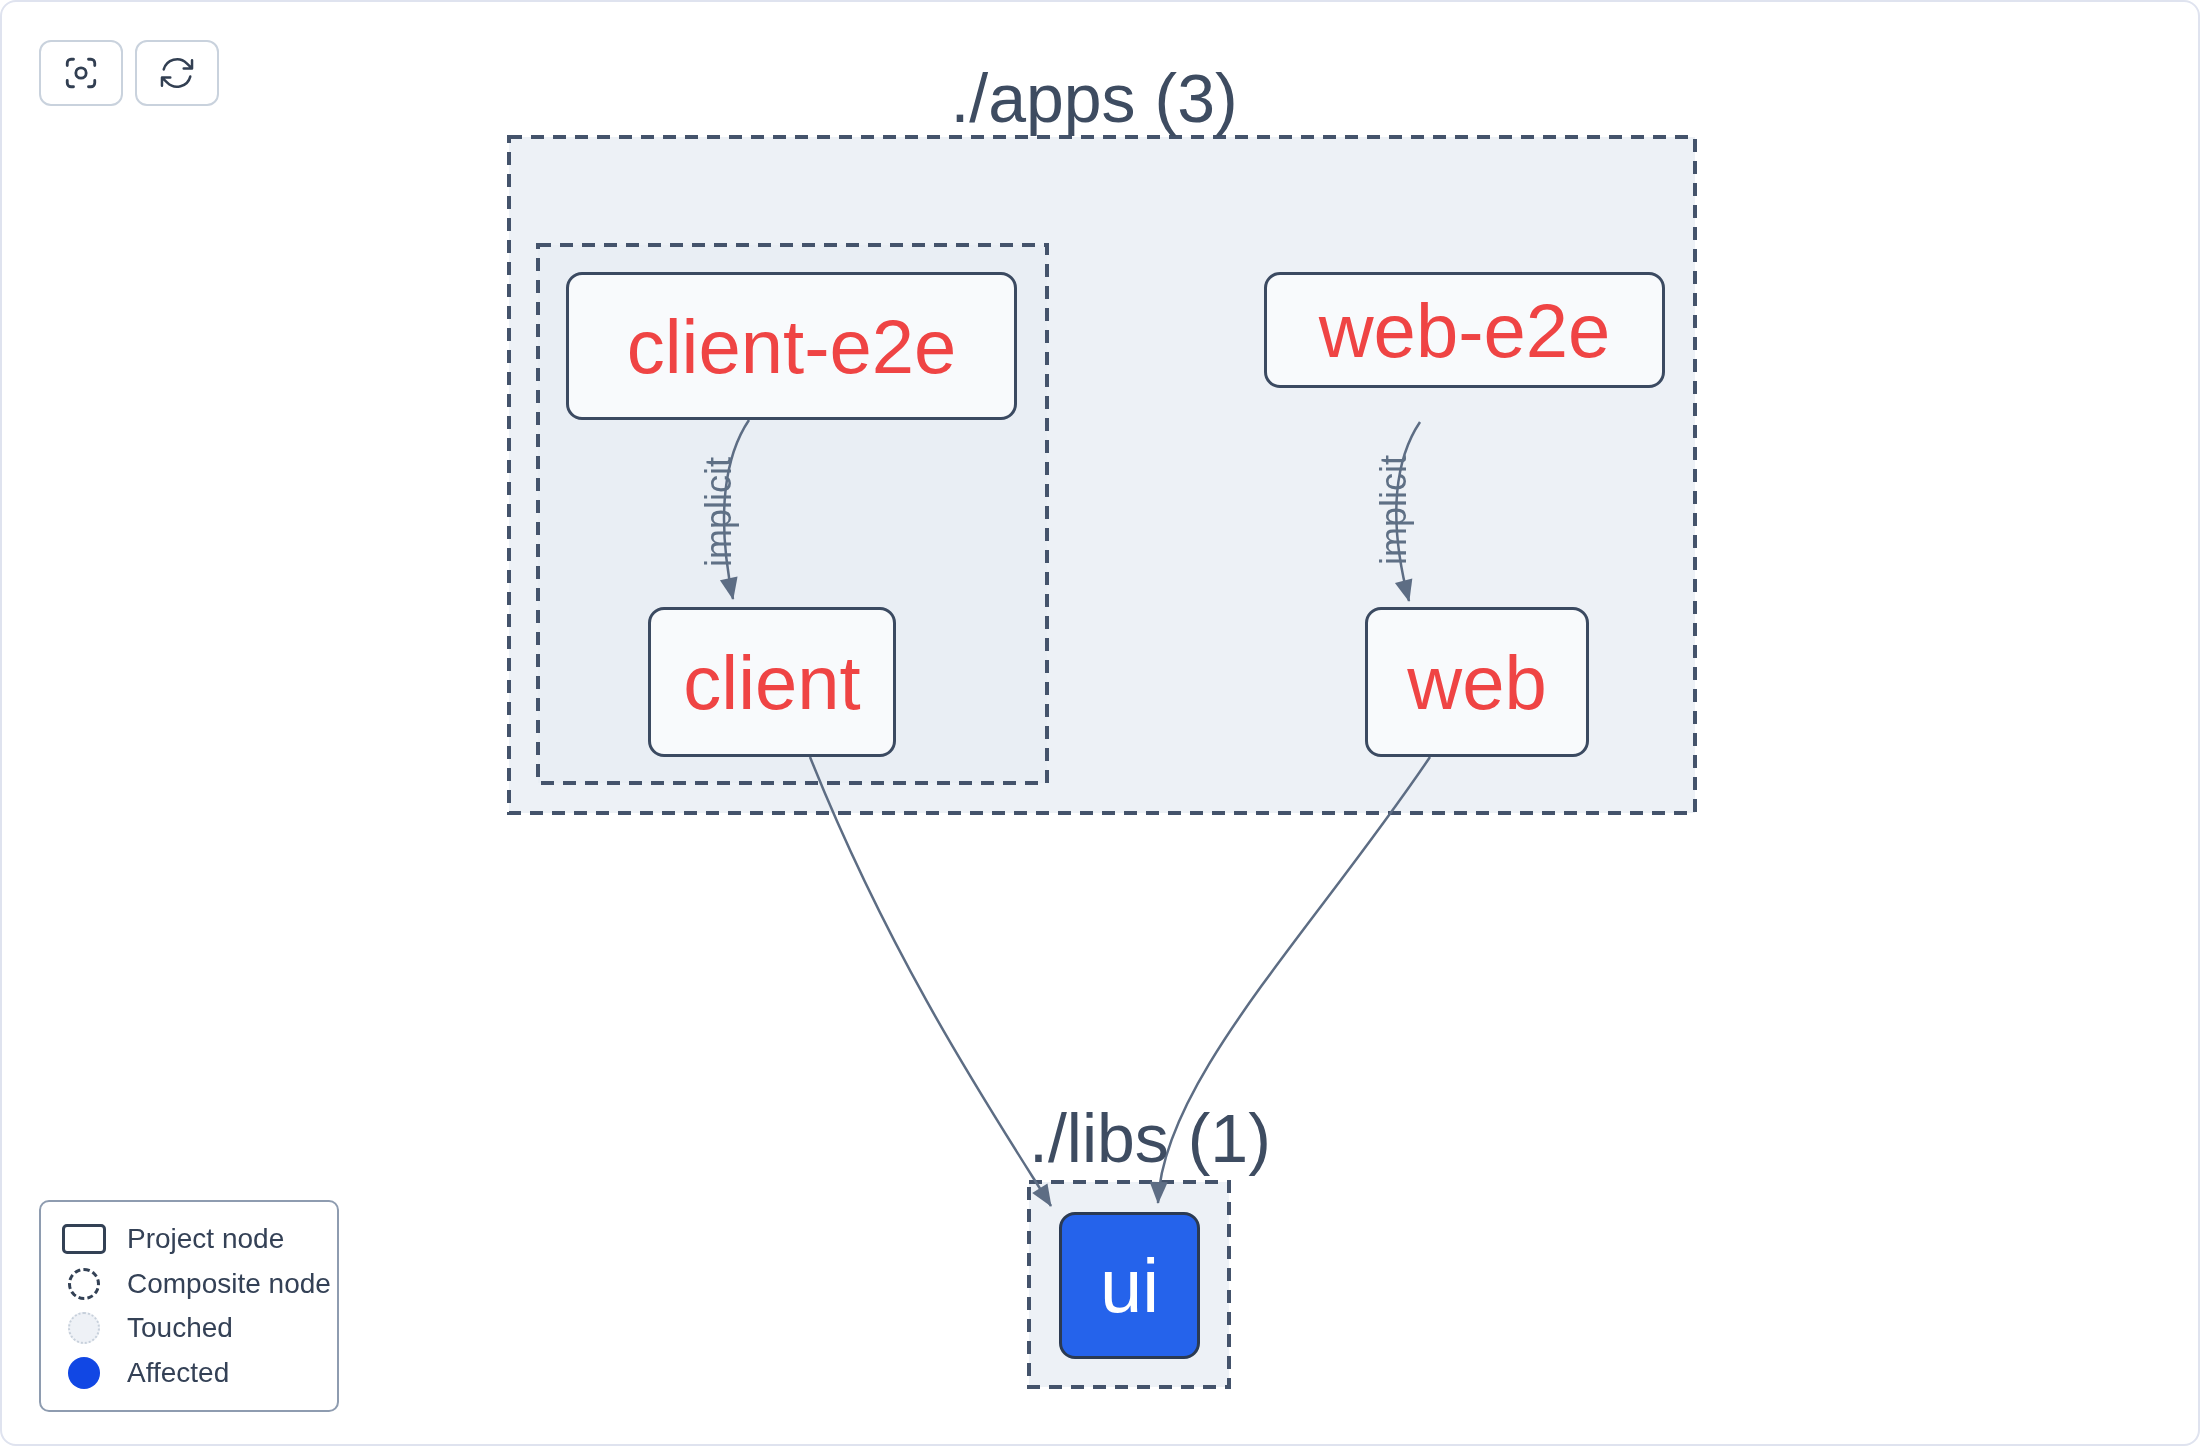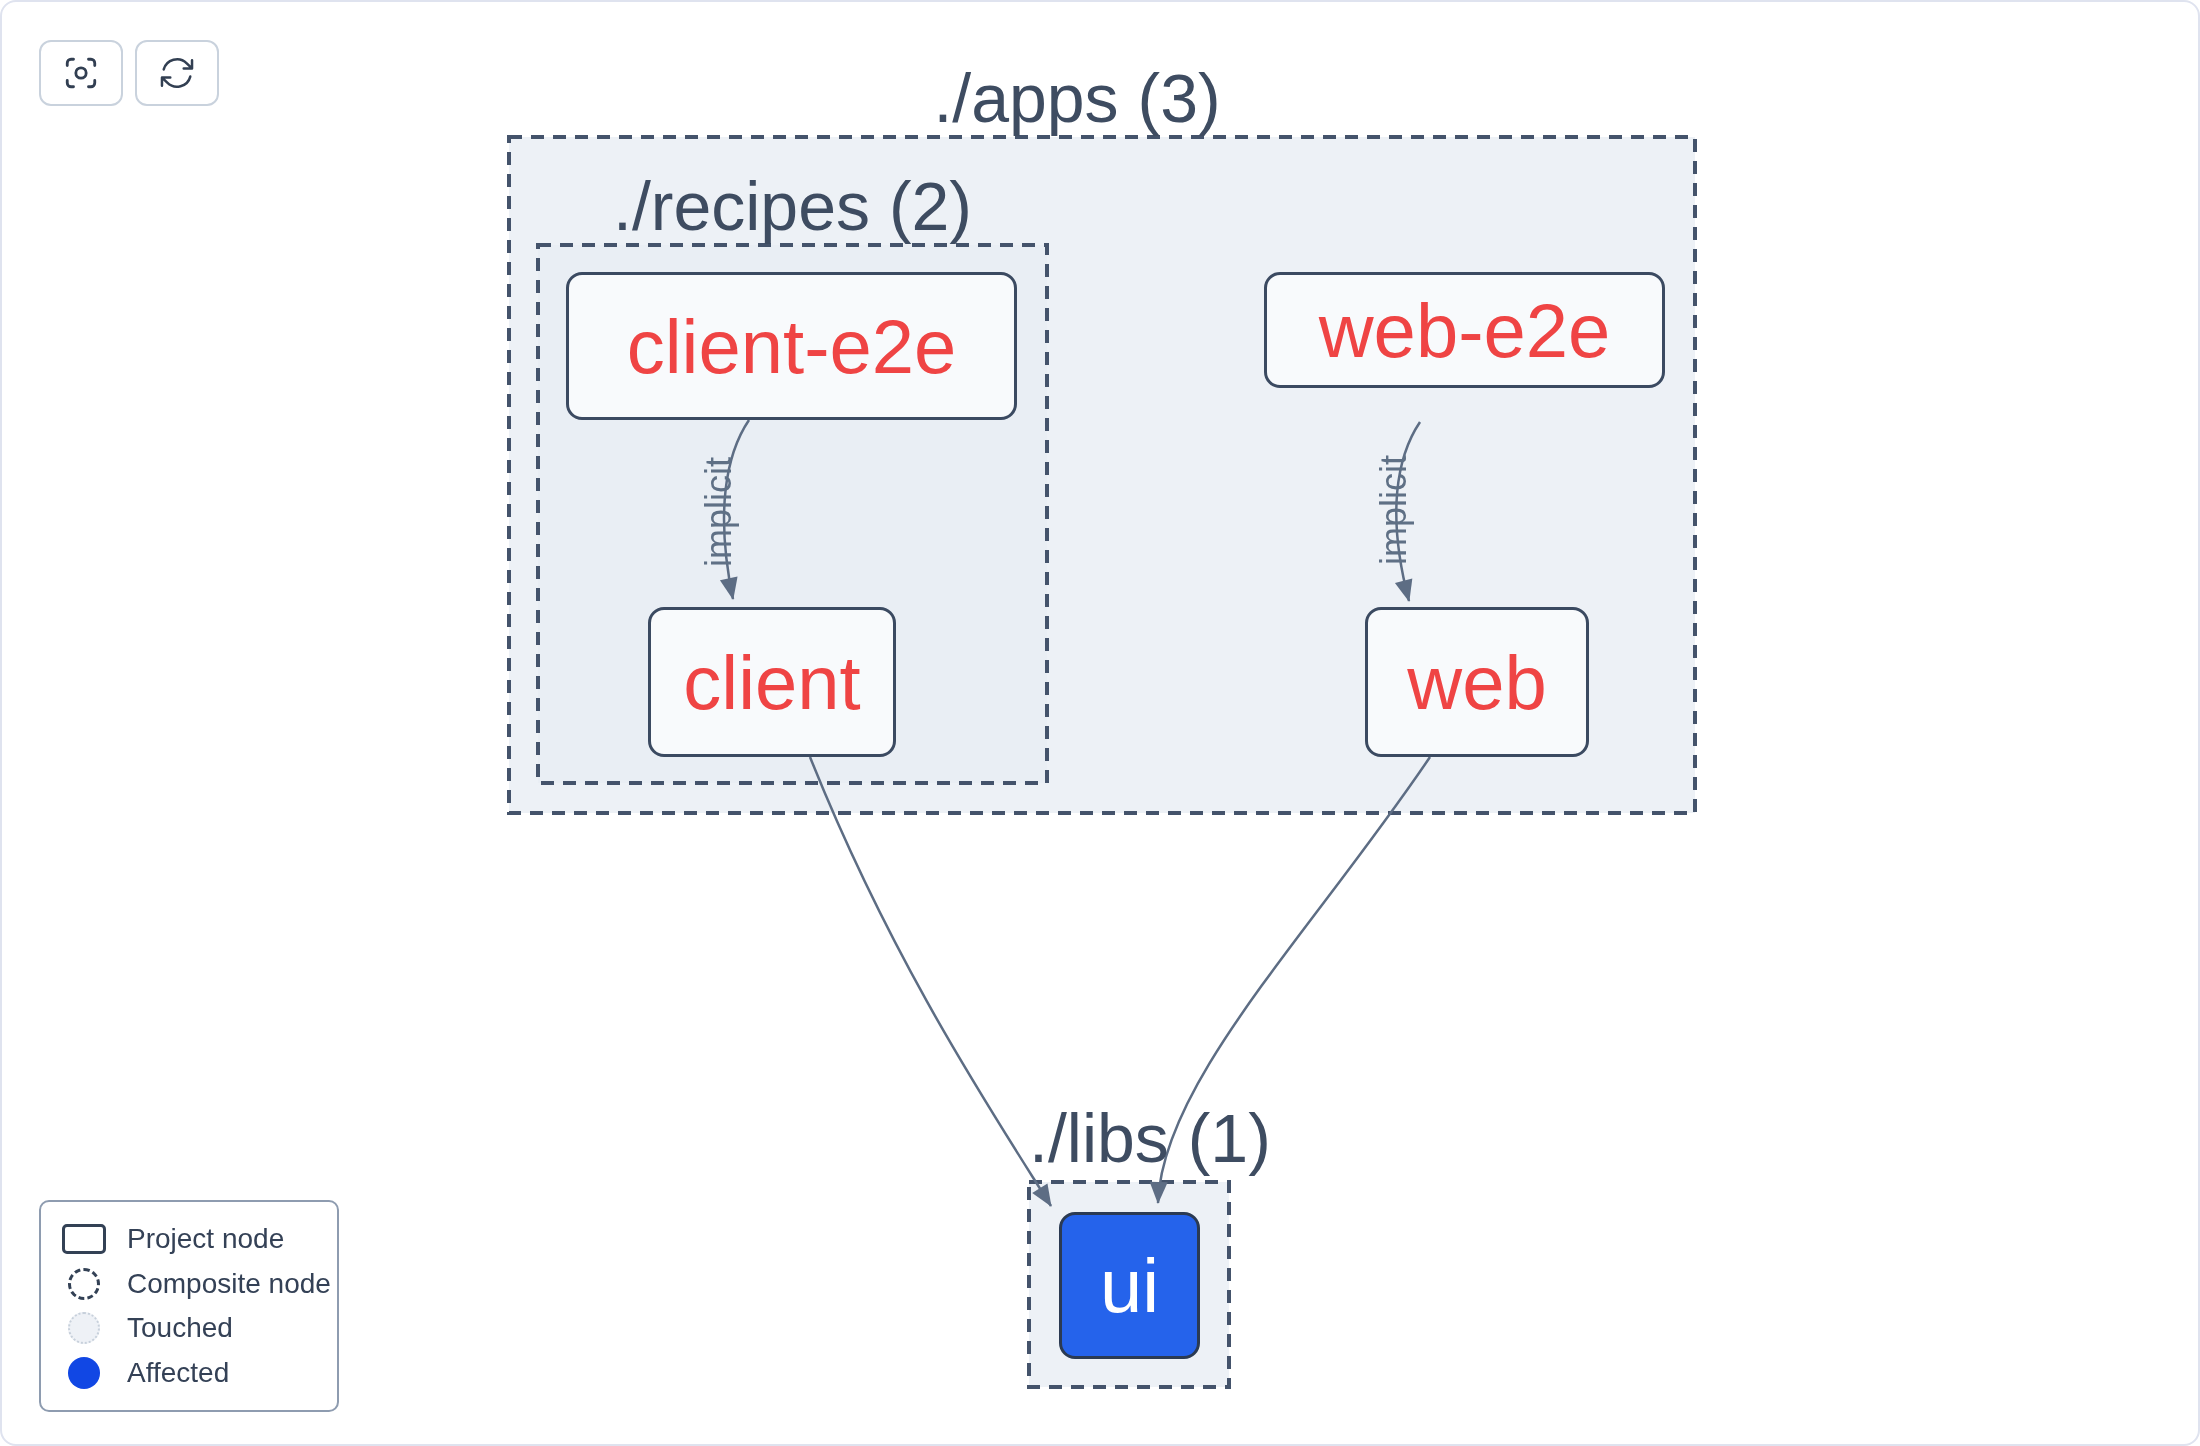--- a/index.html
+++ b/index.html
@@ -19,21 +19,21 @@
   #btn-refresh{left:133px;top:38px;}
 
   
   .graph-svg{position:absolute;left:0;top:0;width:2200px;height:1446px;}
 
   
   .group-label{
     position:absolute;color:#3e4c61;font-size:68px;line-height:1.15;
     text-align:center;white-space:nowrap;letter-spacing:0;
   }
-  #label-apps{left:482px;top:57px;width:1186px;}
+  #label-apps{left:499px;top:57px;width:1186px;}
   #label-recipes{left:536px;top:165px;width:509px;}
   #label-libs{left:1027px;top:1097px;width:200px;}
 
   
   .node{
     position:absolute;box-sizing:border-box;
     background:#f8fafc;border:3px solid #3b4a61;border-radius:16px;
     display:flex;align-items:center;justify-content:center;
     color:#ef4444;font-size:76px;cursor:pointer;white-space:nowrap;
   }
@@ -83,21 +83,20 @@
 
     <rect x="1027" y="1180" width="200" height="205" fill="#edf1f6" stroke="#44536b" stroke-width="4" stroke-dasharray="13 9"></rect>
 
     <path d="M 747 418 C 724 452, 713 510, 731 597" fill="none" stroke="#5d6d84" stroke-width="2.5" marker-end="url(#arrow)"></path>
     <path d="M 1418 420 C 1395 454, 1384 512, 1407 599" fill="none" stroke="#5d6d84" stroke-width="2.5" marker-end="url(#arrow)"></path>
     <path d="M 808 755 C 890 960, 990 1110, 1049 1204" fill="none" stroke="#5d6d84" stroke-width="2.5" marker-end="url(#arrow)"></path>
     <path d="M 1428 755 C 1310 930, 1160 1080, 1156 1201" fill="none" stroke="#5d6d84" stroke-width="2.5" marker-end="url(#arrow)"></path>
   </svg>
 
   <div class="group-label" id="label-apps">./apps (3)</div>
-  <div class="group-label" id="label-recipes">./recipes (2)</div>
   <div class="group-label" id="label-libs">./libs (1)</div>
 
   <div class="edge-label" id="edge-label-1">implicit</div>
   <div class="edge-label" id="edge-label-2">implicit</div>
 
   <div class="node" id="node-client-e2e">client-e2e</div>
   <div class="node" id="node-web-e2e">web-e2e</div>
   <div class="node" id="node-client">client</div>
   <div class="node" id="node-ui">ui</div>
   <div class="node" id="node-web">web</div>

